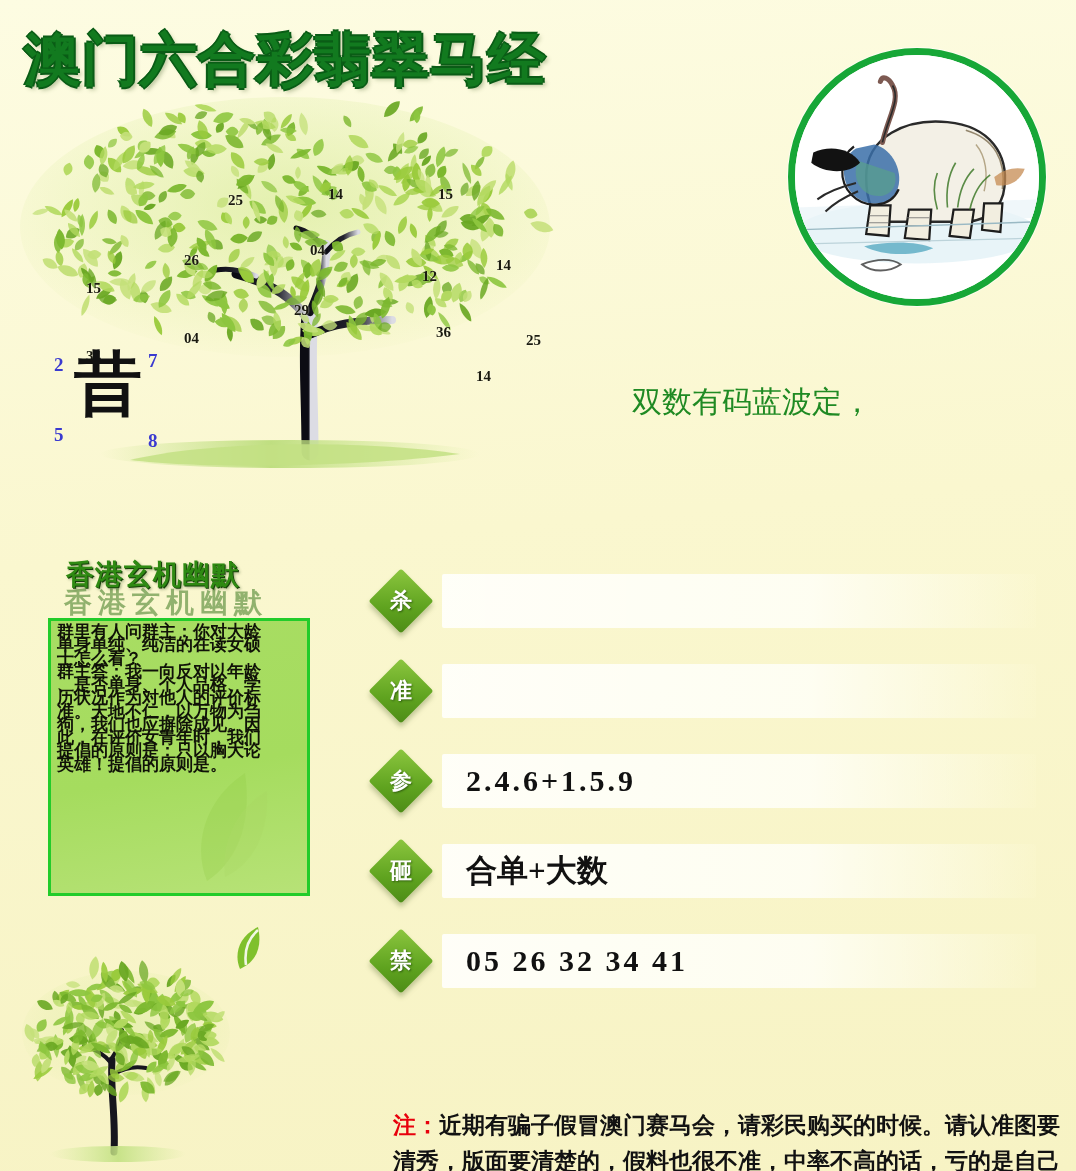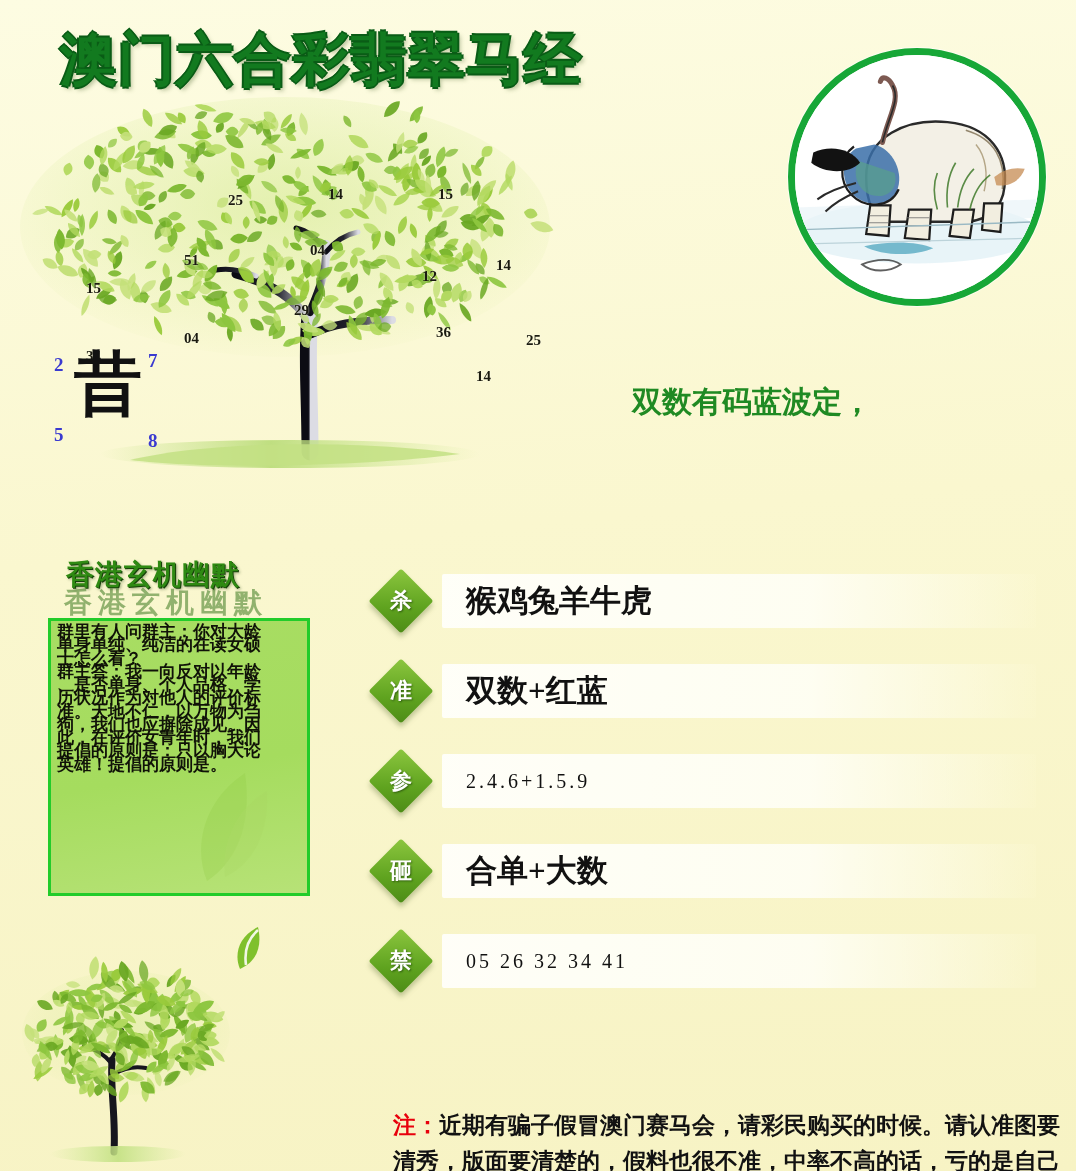--- a/index.html
+++ b/index.html
@@ -26,21 +26,20 @@
     font-family: "DejaVu Sans", sans-serif;
     font-weight: bold;
     font-size: 57px;
     letter-spacing: 1px;
     color: #127a1f;
     text-shadow:
        2px 0 0 #0a5c16, 0 2px 0 #0a5c16, -2px 0 0 #0a5c16, 0 -2px 0 #0a5c16,
        3px 3px 4px rgba(60,90,30,.35);
     z-index: 40;
     white-space: nowrap;
-    margin-left: 36px;
   }
   .issue {
     position: absolute;
     left: 500px;
     top: 96px;
     font-family: "Liberation Serif", serif;
     font-weight: bold;
     font-size: 44px;
     color: #101010;
     z-index: 40;
@@ -141,21 +140,21 @@
     font-size: 33px;
     color: #101010;
     z-index: 30;
     white-space: nowrap;
   }
   .poem-body {
     position: absolute;
     left: 632px;
     top: 382px;
     font-family: "Liberation Serif", serif;
-    font-weight: bold;
+    font-weight: normal;
     font-size: 30px;
     line-height: 1.32;
     color: #1f8a23;
     z-index: 30;
     white-space: nowrap;
   }
 
   
   .humor-title {
     position: absolute;
@@ -262,23 +261,23 @@
     left: 96px;
     top: 6px;
     font-family: "Liberation Serif", serif;
     font-weight: bold;
     font-size: 31px;
     line-height: 46px;
     color: #111;
     white-space: nowrap;
   }
   .rowtext.nums {
-    font-weight: normal;
+    font-weight: bold;
     letter-spacing: 3px;
-    font-size: 20px;
+    font-size: 30px;
   }
 
   
   .tree-bottom {
     position: absolute;
     left: 18px;
     top: 928px;
     width: 230px;
     height: 238px;
     z-index: 12;
@@ -798,21 +797,21 @@
 
       <ellipse cx="280" cy="392" rx="190" ry="14" fill="url(#groundG)"></ellipse>
       <path d="M120 398 C200 378 360 378 450 392 C360 404 200 408 120 398 Z" fill="#c3e184" opacity=".85"></path>
     </svg>
   </div>
 
   <div id="leafnum-layer">
       <div class="leafnum" style="left: 228px; top: 192px;">25</div>
       <div class="leafnum" style="left: 328px; top: 186px;">14</div>
       <div class="leafnum" style="left: 438px; top: 186px;">15</div>
-      <div class="leafnum" style="left: 184px; top: 252px;">51</div>
+      <div class="leafnum" style="left: 184px; top: 252px;">26</div>
       <div class="leafnum" style="left: 310px; top: 242px;">04</div>
       <div class="leafnum" style="left: 86px; top: 280px;">15</div>
       <div class="leafnum" style="left: 422px; top: 268px;">12</div>
       <div class="leafnum" style="left: 496px; top: 257px;">14</div>
       <div class="leafnum" style="left: 294px; top: 302px;">29</div>
       <div class="leafnum" style="left: 184px; top: 330px;">04</div>
       <div class="leafnum" style="left: 436px; top: 324px;">36</div>
       <div class="leafnum" style="left: 526px; top: 332px;">25</div>
       <div class="leafnum" style="left: 86px; top: 348px;">34</div>
       <div class="leafnum" style="left: 476px; top: 368px;">14</div>
@@ -906,28 +905,26 @@
         <div>英雄！提倡的原则是。</div>
       </div>
   </div>
 
   <div class="rows" id="rows">
       <div class="prow">
         <div class="rowfield"></div>
         <div class="diamond">
           <span>杀</span>
         </div>
-        <div class="rowtext">猴鸡兔羊牛虎</div>
       </div>
       <div class="prow">
         <div class="rowfield"></div>
         <div class="diamond">
           <span>准</span>
         </div>
-        <div class="rowtext">双数+红蓝</div>
       </div>
       <div class="prow">
         <div class="rowfield"></div>
         <div class="diamond">
           <span>参</span>
         </div>
         <div class="rowtext nums">2.4.6+1.5.9</div>
       </div>
       <div class="prow">
         <div class="rowfield"></div>

